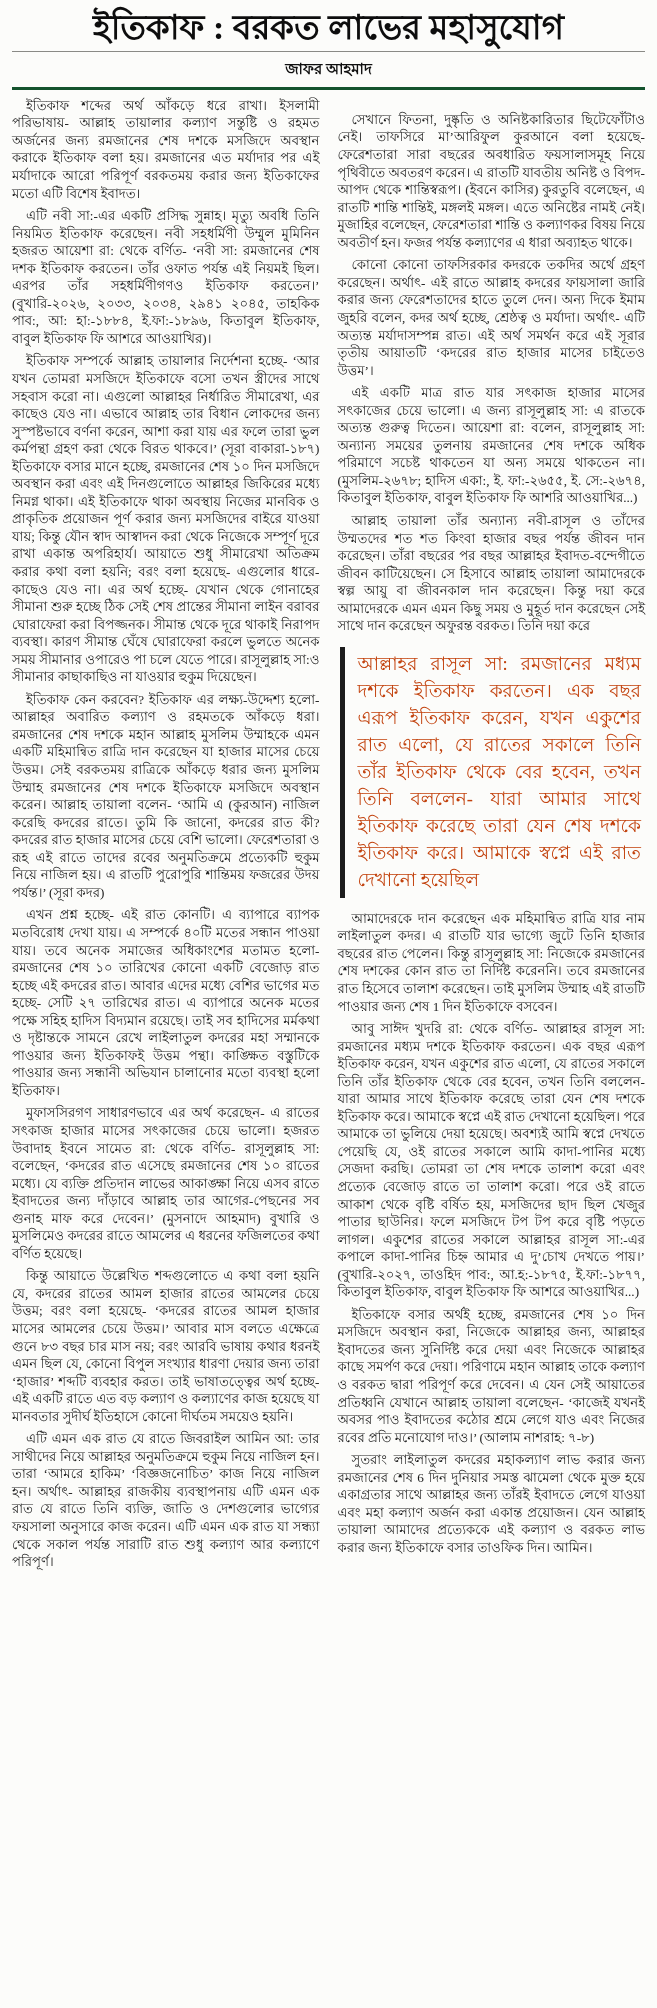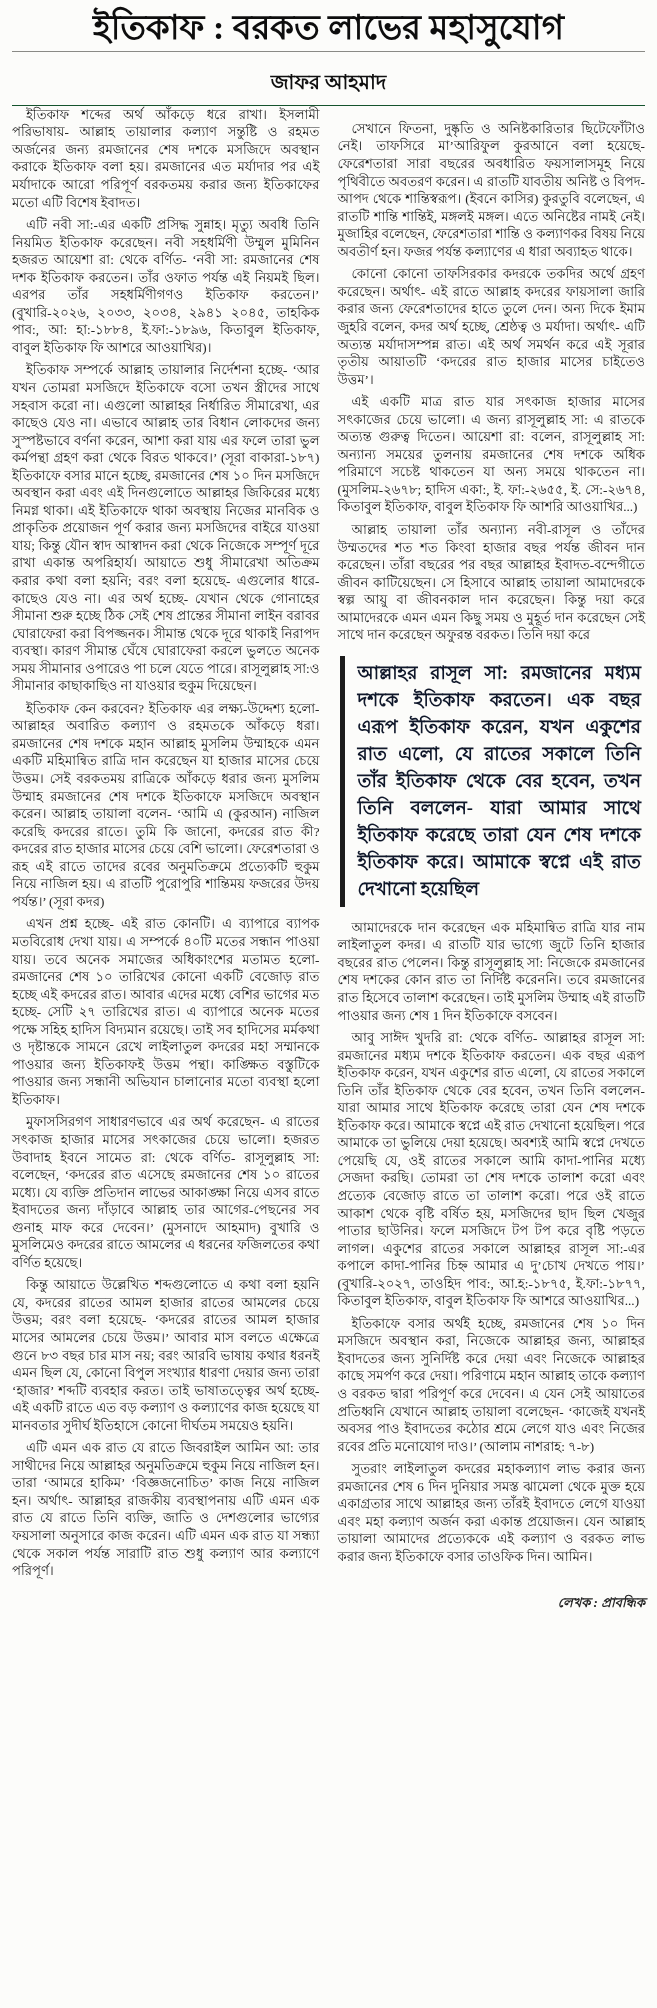--- a/index.html
+++ b/index.html
@@ -15,38 +15,39 @@
     background: #fcfcfa;
     box-sizing: border-box;
     padding: 8px 12px 14px;
     color: #161616;
     font-family: "Liberation Serif", "DejaVu Serif", serif;
     overflow: hidden;
   }
   .masthead {
     border-bottom: 1px solid #8a8a86;
     padding-bottom: 2px;
-    margin-bottom: 12px;
+    margin-bottom: 2px;
   }
   .article-title {
     margin: 0;
     font-size: 34px;
     line-height: 1.2;
     font-weight: 700;
     text-align: center;
     letter-spacing: 0;
     color: #0d0d0d;
   }
   .author-line {
     text-align: center;
-    font-size: 20px;
+    font-size: 15px;
     font-weight: 700;
     padding: 3px 0 5px;
     color: #101010;
-    border-bottom: 1px solid #14532d;
+    border-bottom: 3px solid #14532d;
+    margin-bottom: 7px;
   }
   .columns {
     display: flex;
     gap: 18px;
     align-items: center;
   }
   .col {
     flex: 1 1 0;
     min-width: 0;
     text-align: justify;
@@ -58,22 +59,22 @@
   .para {
     margin: 0 0 5px;
     text-indent: 14px;
   }
   .pullquote {
     margin: 12px 0 12px 2px;
     padding: 4px 4px 4px 13px;
     border-left: 5px solid #1c1c1c;
     font-size: 18.5px;
     line-height: 1.46;
-    font-weight: 700;
-    color: #0f172a;
+    font-weight: 400;
+    color: #c2410c;
     text-indent: 0;
     text-align: justify;
   }
   .credit {
     text-align: right;
     font-size: 13px;
     font-weight: 700;
     font-style: italic;
     margin-top: 8px;
     color: #242424;
@@ -107,15 +108,14 @@
         <p class="para">এই একটি মাত্র রাত যার সৎকাজ হাজার মাসের সৎকাজের চেয়ে ভালো। এ জন্য রাসূলুল্লাহ সা: এ রাতকে অত্যন্ত গুরুত্ব দিতেন। আয়েশা রা: বলেন, রাসূলুল্লাহ সা: অন্যান্য সময়ের তুলনায় রমজানের শেষ দশকে অধিক পরিমাণে সচেষ্ট থাকতেন যা অন্য সময়ে থাকতেন না। (মুসলিম-২৬৭৮; হাদিস একা:, ই. ফা:-২৬৫৫, ই. সে:-২৬৭৪, কিতাবুল ইতিকাফ, বাবুল ইতিকাফ ফি আশরি আওয়াখির...)</p>
         <p class="para">আল্লাহ তায়ালা তাঁর অন্যান্য নবী-রাসূল ও তাঁদের উম্মতদের শত শত কিংবা হাজার বছর পর্যন্ত জীবন দান করেছেন। তাঁরা বছরের পর বছর আল্লাহর ইবাদত-বন্দেগীতে জীবন কাটিয়েছেন। সে হিসাবে আল্লাহ তায়ালা আমাদেরকে স্বল্প আয়ু বা জীবনকাল দান করেছেন। কিন্তু দয়া করে আমাদেরকে এমন এমন কিছু সময় ও মুহূর্ত দান করেছেন সেই সাথে দান করেছেন অফুরন্ত বরকত। তিনি দয়া করে</p>
         <blockquote class="pullquote">আল্লাহর রাসূল সা: রমজানের মধ্যম দশকে ইতিকাফ করতেন। এক বছর এরূপ ইতিকাফ করেন, যখন একুশের রাত এলো, যে রাতের সকালে তিনি তাঁর ইতিকাফ থেকে বের হবেন, তখন তিনি বললেন- যারা আমার সাথে ইতিকাফ করেছে তারা যেন শেষ দশকে ইতিকাফ করে। আমাকে স্বপ্নে এই রাত দেখানো হয়েছিল</blockquote>
         <p class="para">আমাদেরকে দান করেছেন এক মহিমান্বিত রাত্রি যার নাম লাইলাতুল কদর। এ রাতটি যার ভাগ্যে জুটে তিনি হাজার বছরের রাত পেলেন। কিন্তু রাসূলুল্লাহ সা: নিজেকে রমজানের শেষ দশকের কোন রাত তা নির্দিষ্ট করেননি। তবে রমজানের রাত হিসেবে তালাশ করেছেন। তাই মুসলিম উম্মাহ এই রাতটি পাওয়ার জন্য শেষ 1 দিন ইতিকাফে বসবেন।</p>
         <p class="para">আবু সাঈদ খুদরি রা: থেকে বর্ণিত- আল্লাহর রাসূল সা: রমজানের মধ্যম দশকে ইতিকাফ করতেন। এক বছর এরূপ ইতিকাফ করেন, যখন একুশের রাত এলো, যে রাতের সকালে তিনি তাঁর ইতিকাফ থেকে বের হবেন, তখন তিনি বললেন- যারা আমার সাথে ইতিকাফ করেছে তারা যেন শেষ দশকে ইতিকাফ করে। আমাকে স্বপ্নে এই রাত দেখানো হয়েছিল। পরে আমাকে তা ভুলিয়ে দেয়া হয়েছে। অবশ্যই আমি স্বপ্নে দেখতে পেয়েছি যে, ওই রাতের সকালে আমি কাদা-পানির মধ্যে সেজদা করছি। তোমরা তা শেষ দশকে তালাশ করো এবং প্রত্যেক বেজোড় রাতে তা তালাশ করো। পরে ওই রাতে আকাশ থেকে বৃষ্টি বর্ষিত হয়, মসজিদের ছাদ ছিল খেজুর পাতার ছাউনির। ফলে মসজিদে টপ টপ করে বৃষ্টি পড়তে লাগল। একুশের রাতের সকালে আল্লাহর রাসূল সা:-এর কপালে কাদা-পানির চিহ্ন আমার এ দু’চোখ দেখতে পায়।’ (বুখারি-২০২৭, তাওহিদ পাব:, আ.হ:-১৮৭৫, ই.ফা:-১৮৭৭, কিতাবুল ইতিকাফ, বাবুল ইতিকাফ ফি আশরে আওয়াখির...)</p>
         <p class="para">ইতিকাফে বসার অর্থই হচ্ছে, রমজানের শেষ ১০ দিন মসজিদে অবস্থান করা, নিজেকে আল্লাহর জন্য, আল্লাহর ইবাদতের জন্য সুনির্দিষ্ট করে দেয়া এবং নিজেকে আল্লাহর কাছে সমর্পণ করে দেয়া। পরিণামে মহান আল্লাহ তাকে কল্যাণ ও বরকত দ্বারা পরিপূর্ণ করে দেবেন। এ যেন সেই আয়াতের প্রতিধ্বনি যেখানে আল্লাহ তায়ালা বলেছেন- ‘কাজেই যখনই অবসর পাও ইবাদতের কঠোর শ্রমে লেগে যাও এবং নিজের রবের প্রতি মনোযোগ দাও।’ (আলাম নাশরাহ: ৭-৮)</p>
         <p class="para">সুতরাং লাইলাতুল কদরের মহাকল্যাণ লাভ করার জন্য রমজানের শেষ 6 দিন দুনিয়ার সমস্ত ঝামেলা থেকে মুক্ত হয়ে একাগ্রতার সাথে আল্লাহর জন্য তাঁরই ইবাদতে লেগে যাওয়া এবং মহা কল্যাণ অর্জন করা একান্ত প্রয়োজন। যেন আল্লাহ তায়ালা আমাদের প্রত্যেককে এই কল্যাণ ও বরকত লাভ করার জন্য ইতিকাফে বসার তাওফিক দিন। আমিন।</p>
       </div>
   </div>
 
-  <div class="credit">লেখক : প্রাবন্ধিক</div>
 
 </div>
 
 </body></html>

